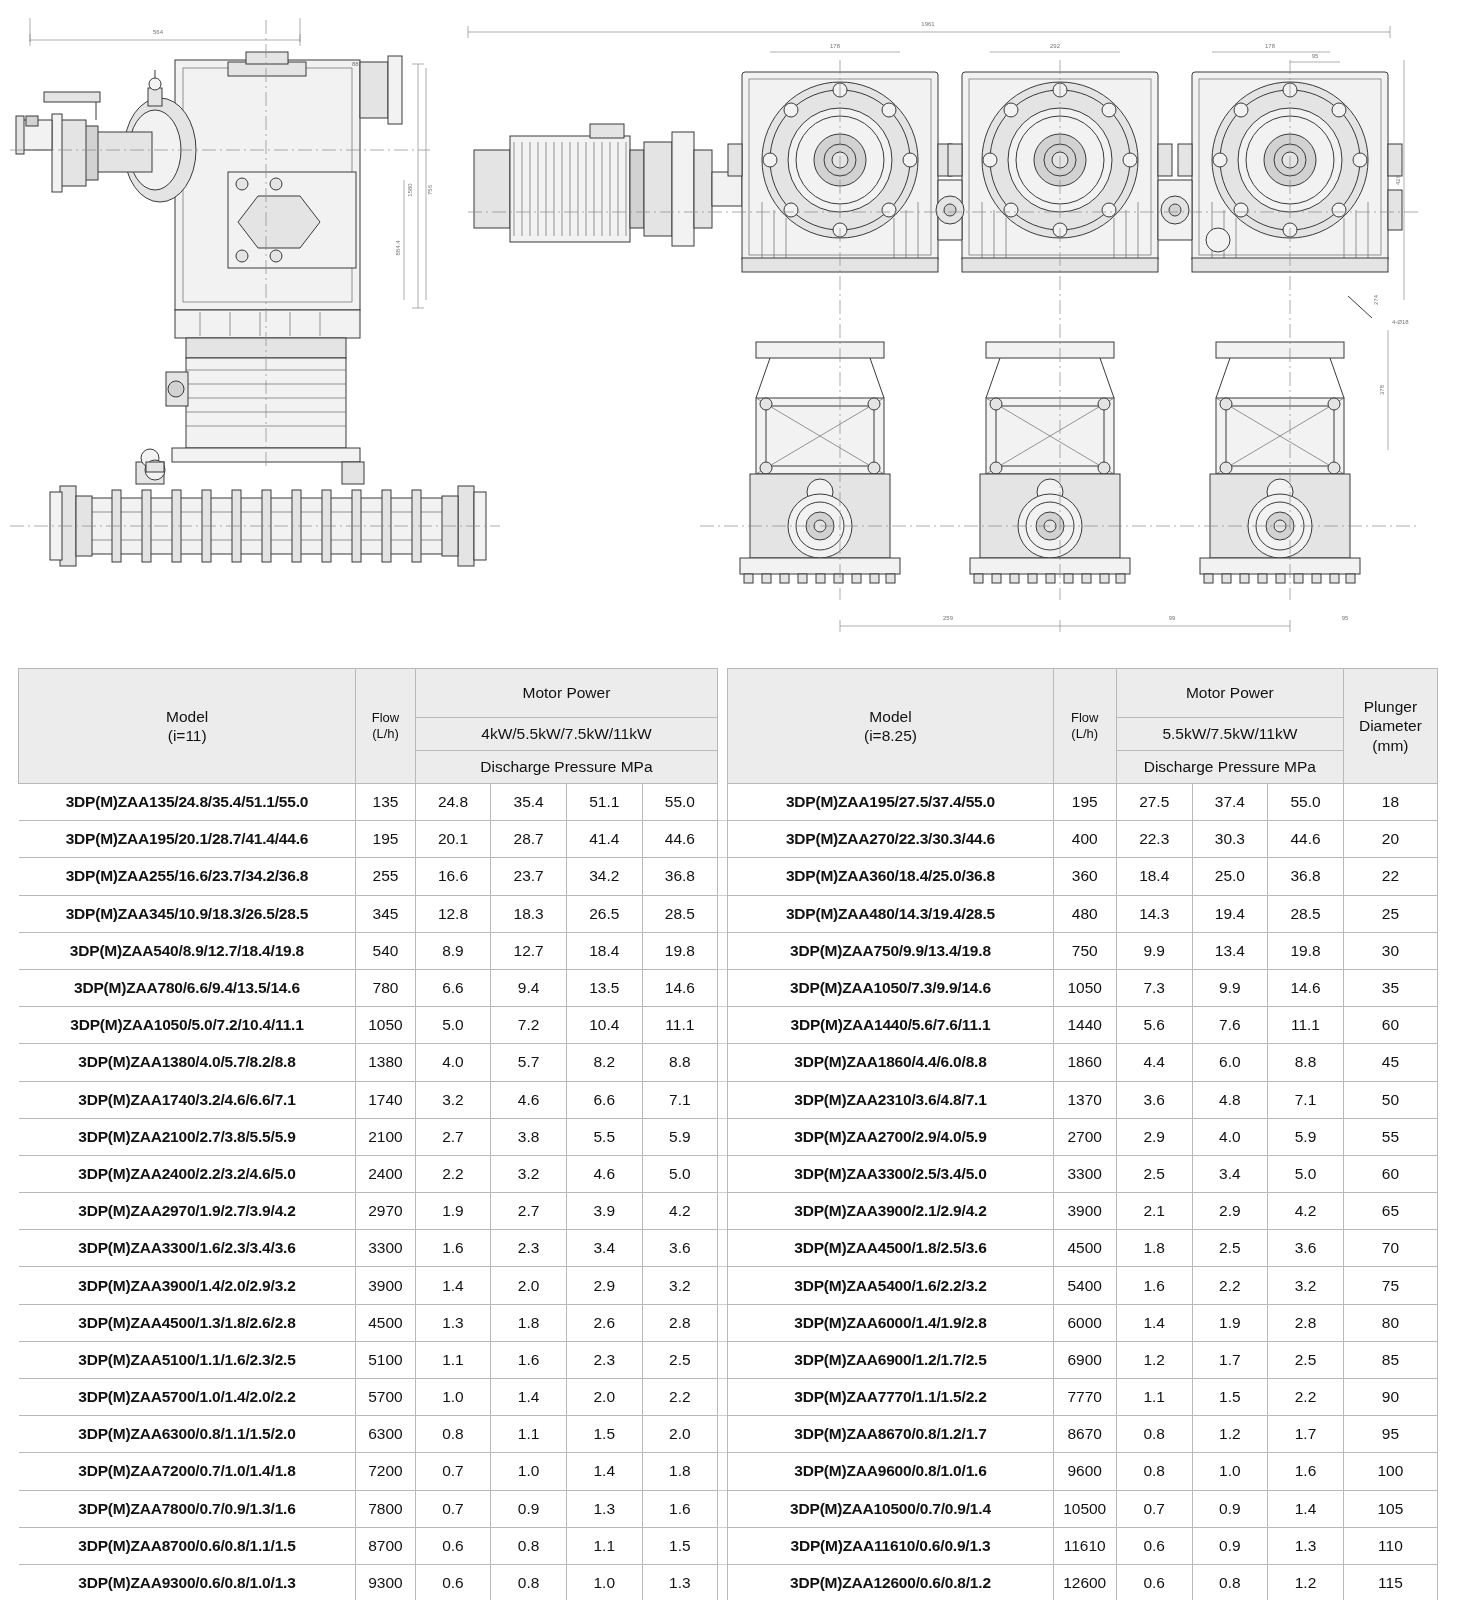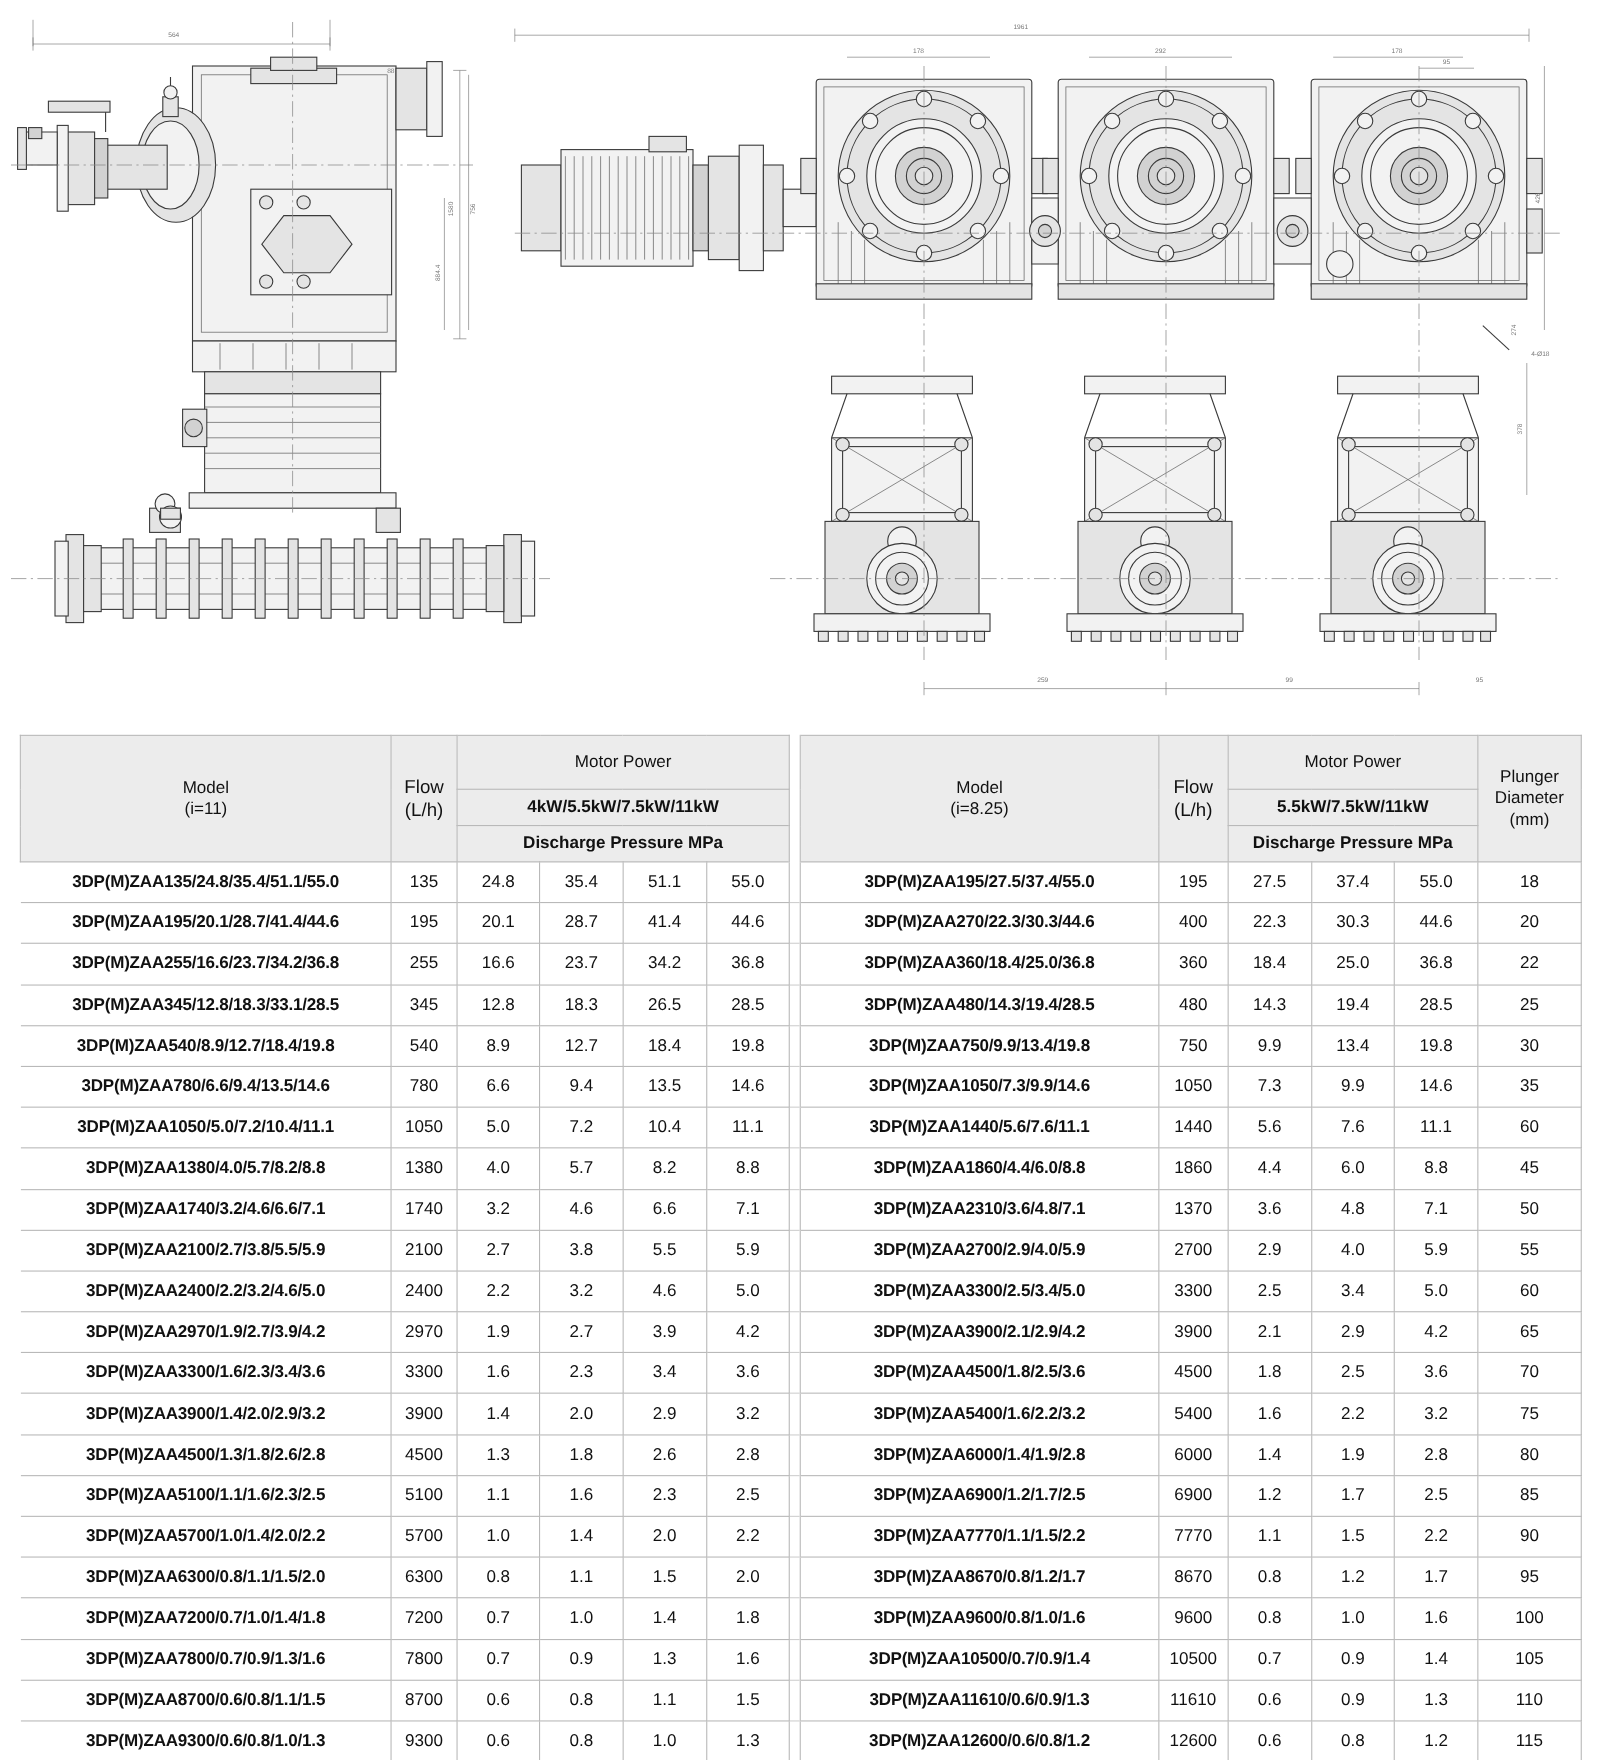--- a/index.html
+++ b/index.html
@@ -50,21 +50,21 @@
   }
   thead th {
     background: #ececec;
     font-weight: 400;
     font-size: 17px;
     color: #2b2b2b;
     line-height: 1.25;
   }
   .hdr-model { height: 114px; }
   .hdr-sub {
-    font-weight: 700;
+    font-weight: 400;
     font-size: 16px;
     height: 32px;
   }
   tbody td {
     height: 36.2px;
     font-size: 16.5px;
   }
   td.model-cell {
     text-align: left;
     padding-left: 10px;
@@ -92,21 +92,21 @@
   col.c-q2     { width: 74px; }
   col.c-q3     { width: 74px; }
   col.c-plung  { width: 92px; }
 
   .sep-col { border-top: none !important; border-bottom: none !important; background:#fff; }
   thead .sep-col { background:#fff; border-left:none; border-right:none; }
 
   .mp-title { font-size: 17px; margin-left: 40px; }
   .mp-row { font-size: 16px; }
   .dp-row { font-size: 15.5px; }
-  .unit { font-size: 17px; }
+  .unit { font-size: 13px; }
 </style>
 </head>
 <body>
 
 <div class="drawing-area">
   <svg class="drawing-svg" width="1457" height="662" viewBox="0 0 1457 662">
     <defs>
       <style>
         .ln  { stroke:#3a3a3a; stroke-width:1; fill:none; }
         .lnt { stroke:#6a6a6a; stroke-width:0.7; fill:none; }
@@ -452,21 +452,21 @@
           <td class="num">36.8</td>
           <td class="sep-col"></td>
           <td class="model-cell">3DP(M)ZAA360/18.4/25.0/36.8</td>
           <td class="num">360</td>
           <td class="num">18.4</td>
           <td class="num">25.0</td>
           <td class="num">36.8</td>
           <td class="num">22</td>
         </tr>
         <tr>
-          <td class="model-cell">3DP(M)ZAA345/12.8/18.3/33.1/28.5</td>
+          <td class="model-cell">3DP(M)ZAA345/10.9/18.3/26.5/28.5</td>
           <td class="num">345</td>
           <td class="num">12.8</td>
           <td class="num">18.3</td>
           <td class="num">26.5</td>
           <td class="num">28.5</td>
           <td class="sep-col"></td>
           <td class="model-cell">3DP(M)ZAA480/14.3/19.4/28.5</td>
           <td class="num">480</td>
           <td class="num">14.3</td>
           <td class="num">19.4</td>

